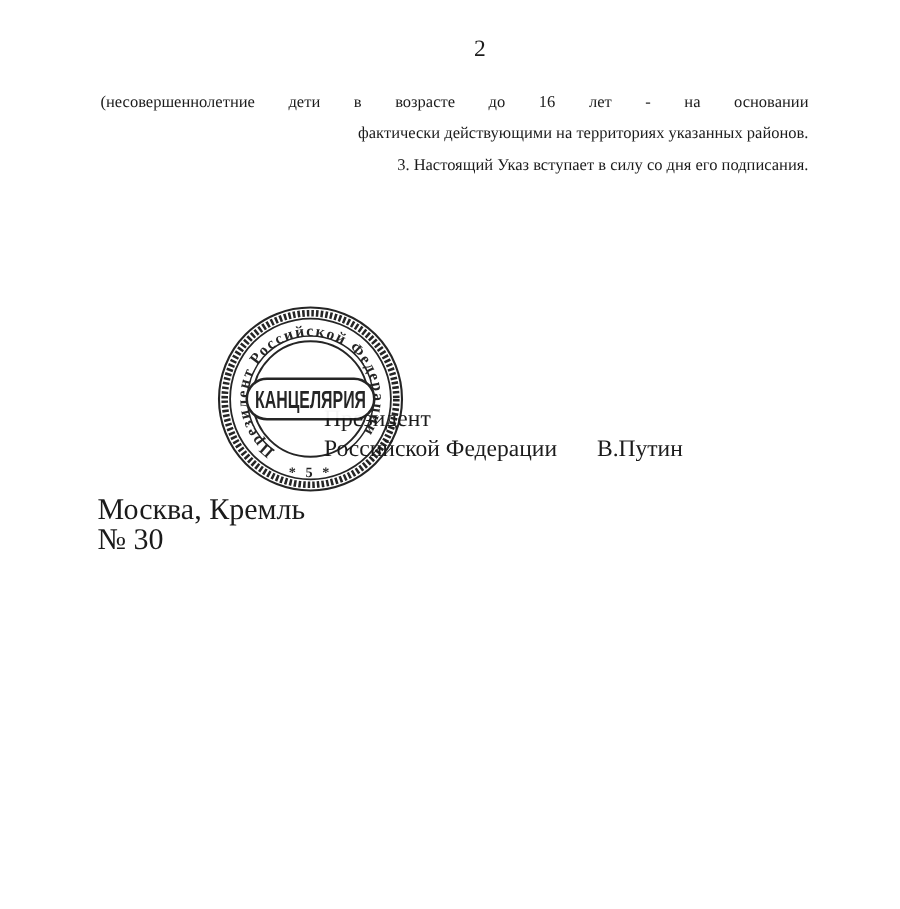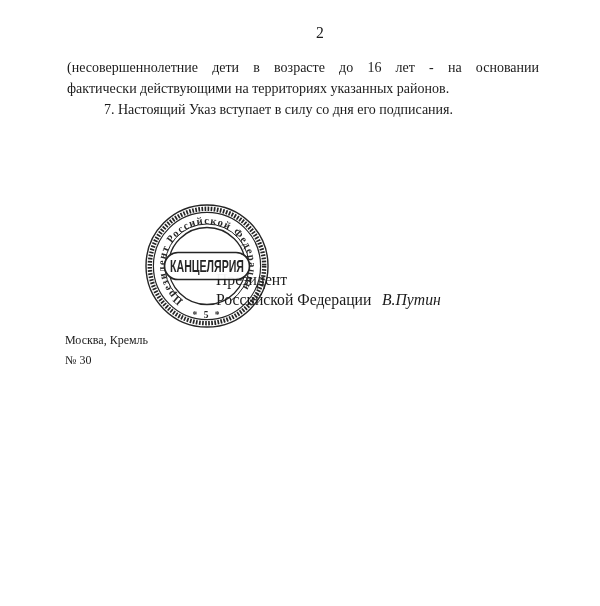--- a/index.html
+++ b/index.html
@@ -13,41 +13,41 @@
   }
   .page-number {
     position: absolute;
     top: 24px; left: 300px; width: 40px;
     text-align: center;
     font-size: 15.7px;
   }
   .body-text {
     position: absolute;
     left: 67px; top: 58px; width: 472px;
-    font-size: 14px;
+    font-size: 11px;
     line-height: 20.9px;
   }
-  .body-line { text-align: left; }
+  .body-line { text-align: right; }
   .body-line.just { text-align: justify; text-align-last: justify; }
   .body-line.ind { text-indent: 37px; }
 
   .signature {
     position: absolute;
     left: 216px; top: 271px; width: 280px; height: 42px;
     font-size: 15.7px;
     z-index: 1;
   }
   .sig-line1 { position: absolute; left: 0; top: 0; white-space: nowrap; }
   .sig-line2 { position: absolute; left: 0; top: 20px; white-space: nowrap; }
-  .sig-name  { position: absolute; left: 166px; top: 20px; white-space: nowrap; font-style: italic; }
+  .sig-name  { position: absolute; left: 182px; top: 20px; white-space: nowrap; }
 
   .issuance {
     position: absolute;
     left: 65px; top: 331px;
-    font-size: 12px;
+    font-size: 20px;
     line-height: 19.9px;
   }
 
   .stamp {
     position: absolute;
     left: 140px; top: 199px;
     width: 134px; height: 134px;
     z-index: 5;
     opacity: 0.95;
   }
@@ -72,21 +72,21 @@
   }
 </style>
 </head>
 <body>
 
 <div class="page-number">2</div>
 
 <div class="body-text">
     <div class="body-line just">(несовершеннолетние дети в возрасте до 16 лет - на основании</div>
     <div class="body-line">фактически действующими на территориях указанных районов.</div>
-    <div class="body-line ind">7. Настоящий Указ вступает в силу со дня его подписания.</div>
+    <div class="body-line ind">3. Настоящий Указ вступает в силу со дня его подписания.</div>
   </div>
 
 <div class="signature">
   <div class="sig-line1">Президент</div>
   <div class="sig-line2">Российской Федерации</div>
   <div class="sig-name">В.Путин</div>
 </div>
 
 <div class="issuance">
   <div>Москва, Кремль</div>

